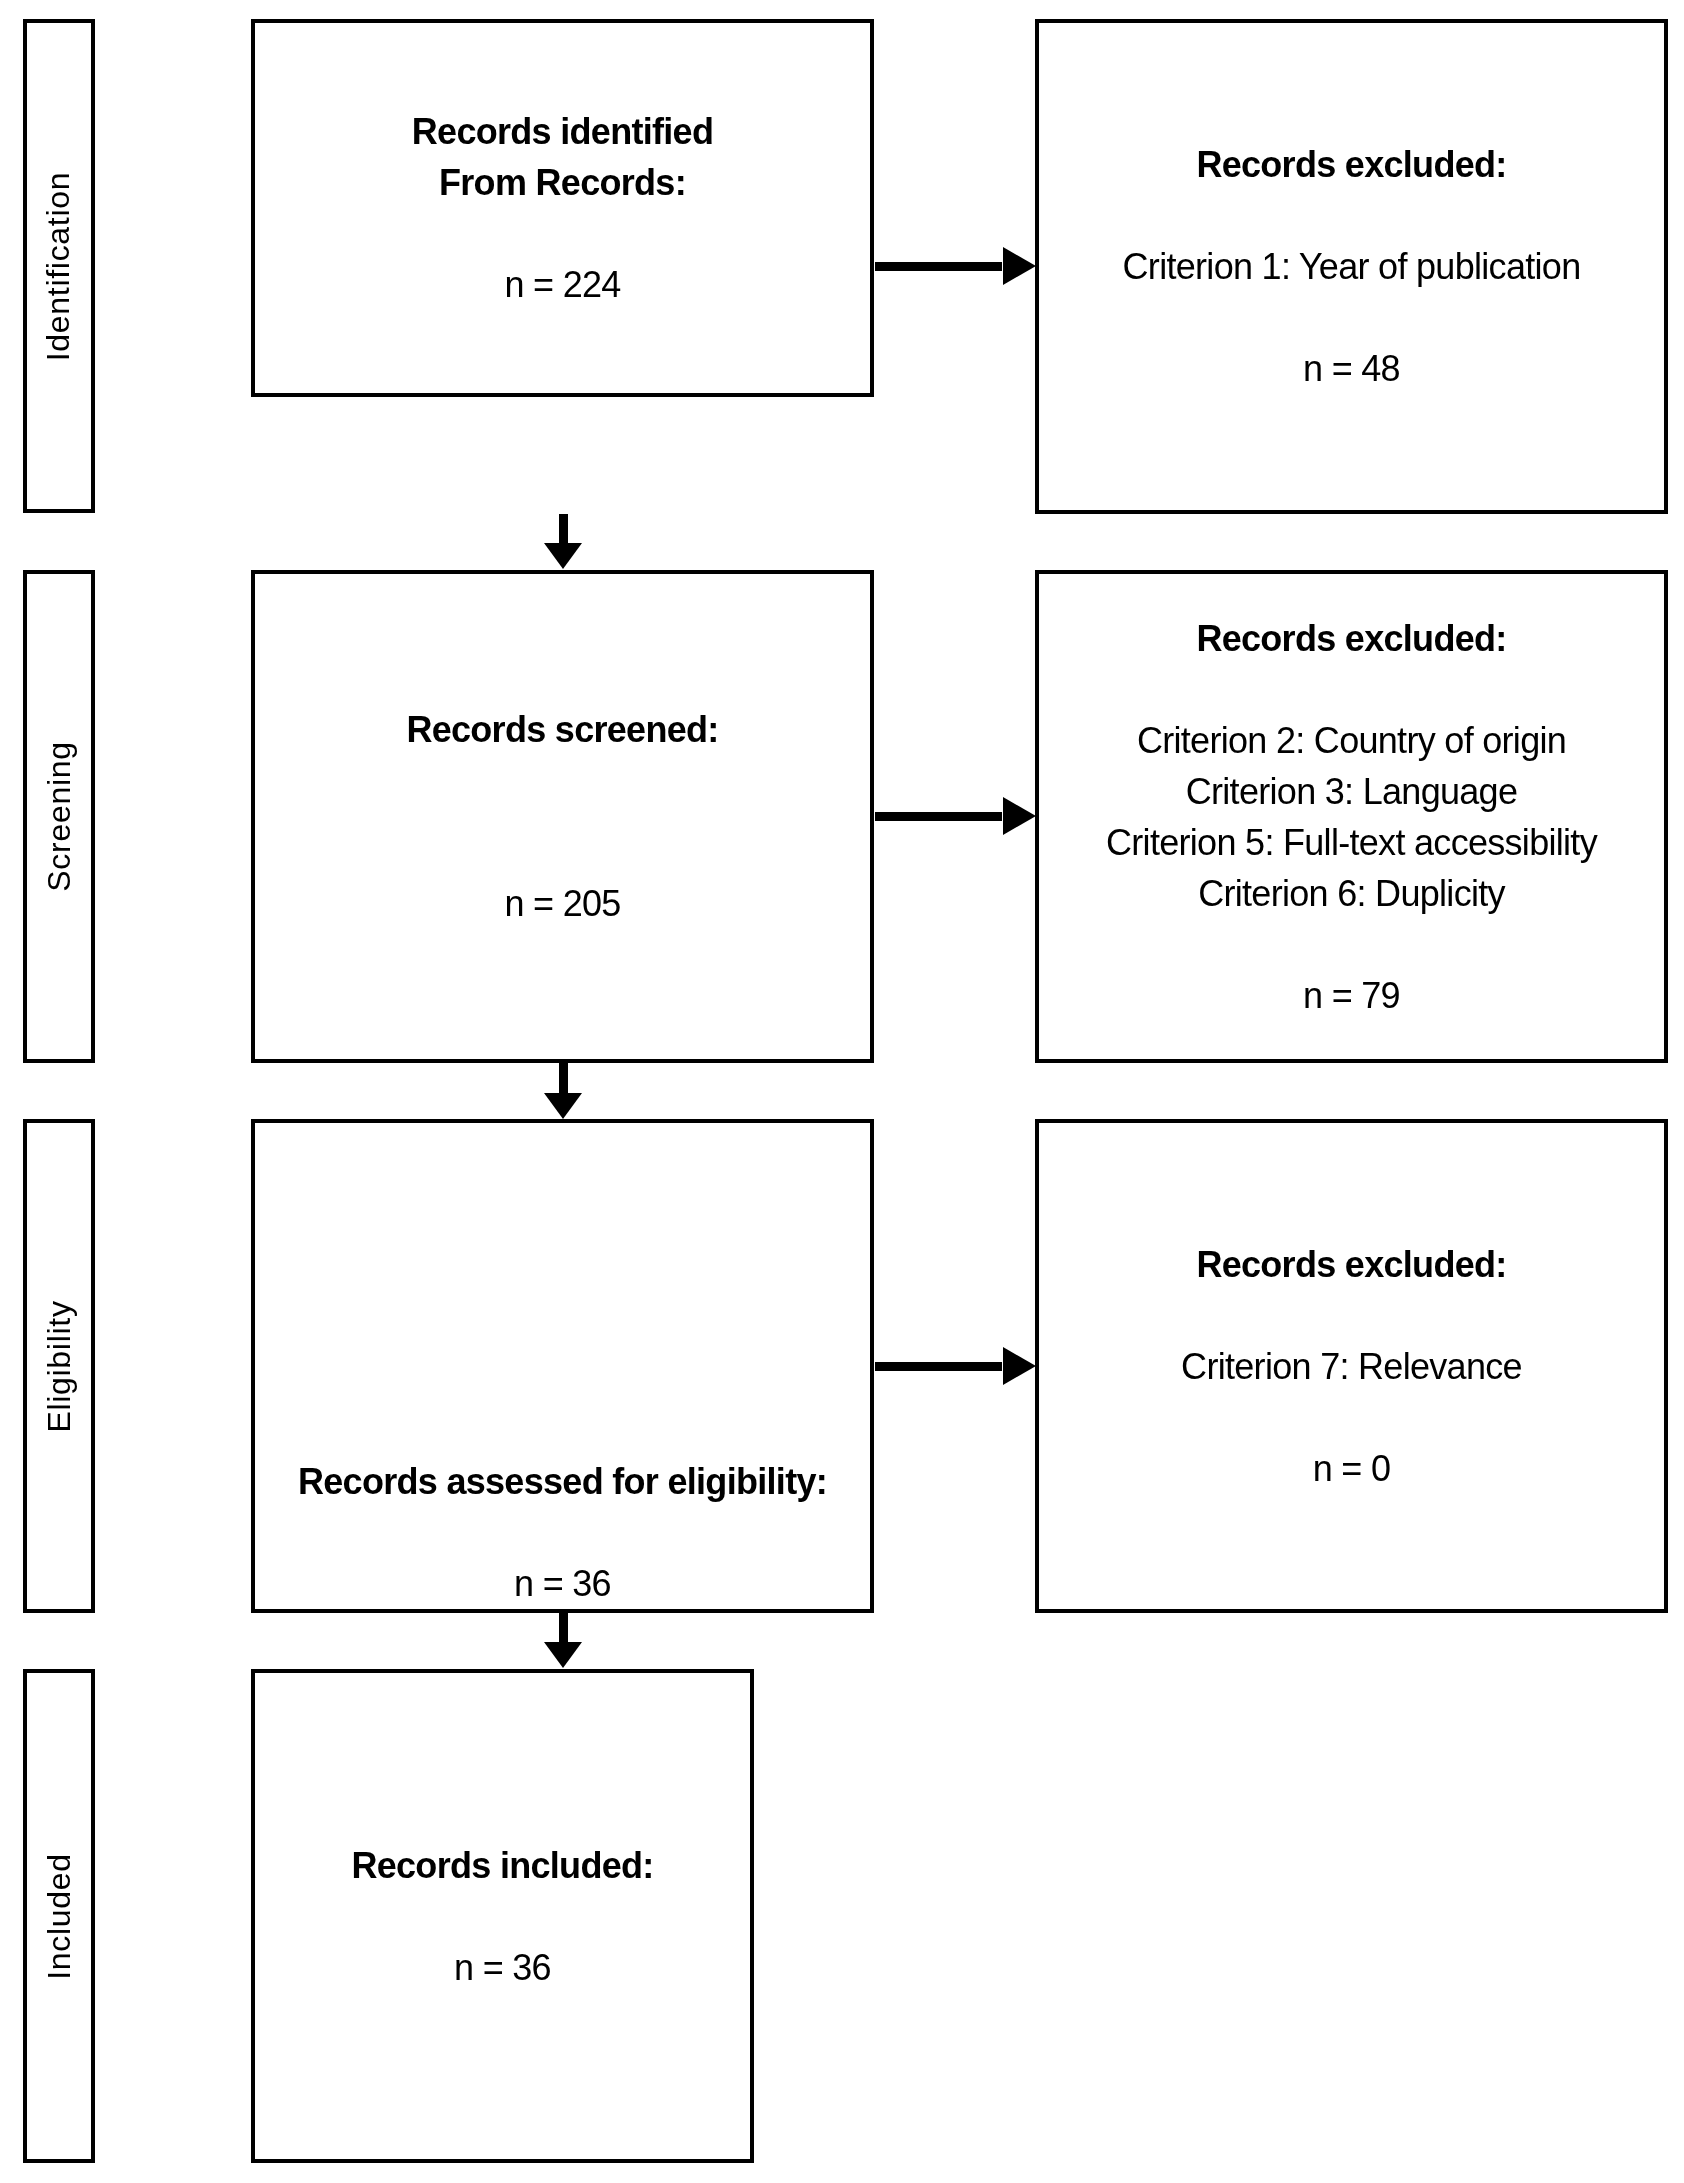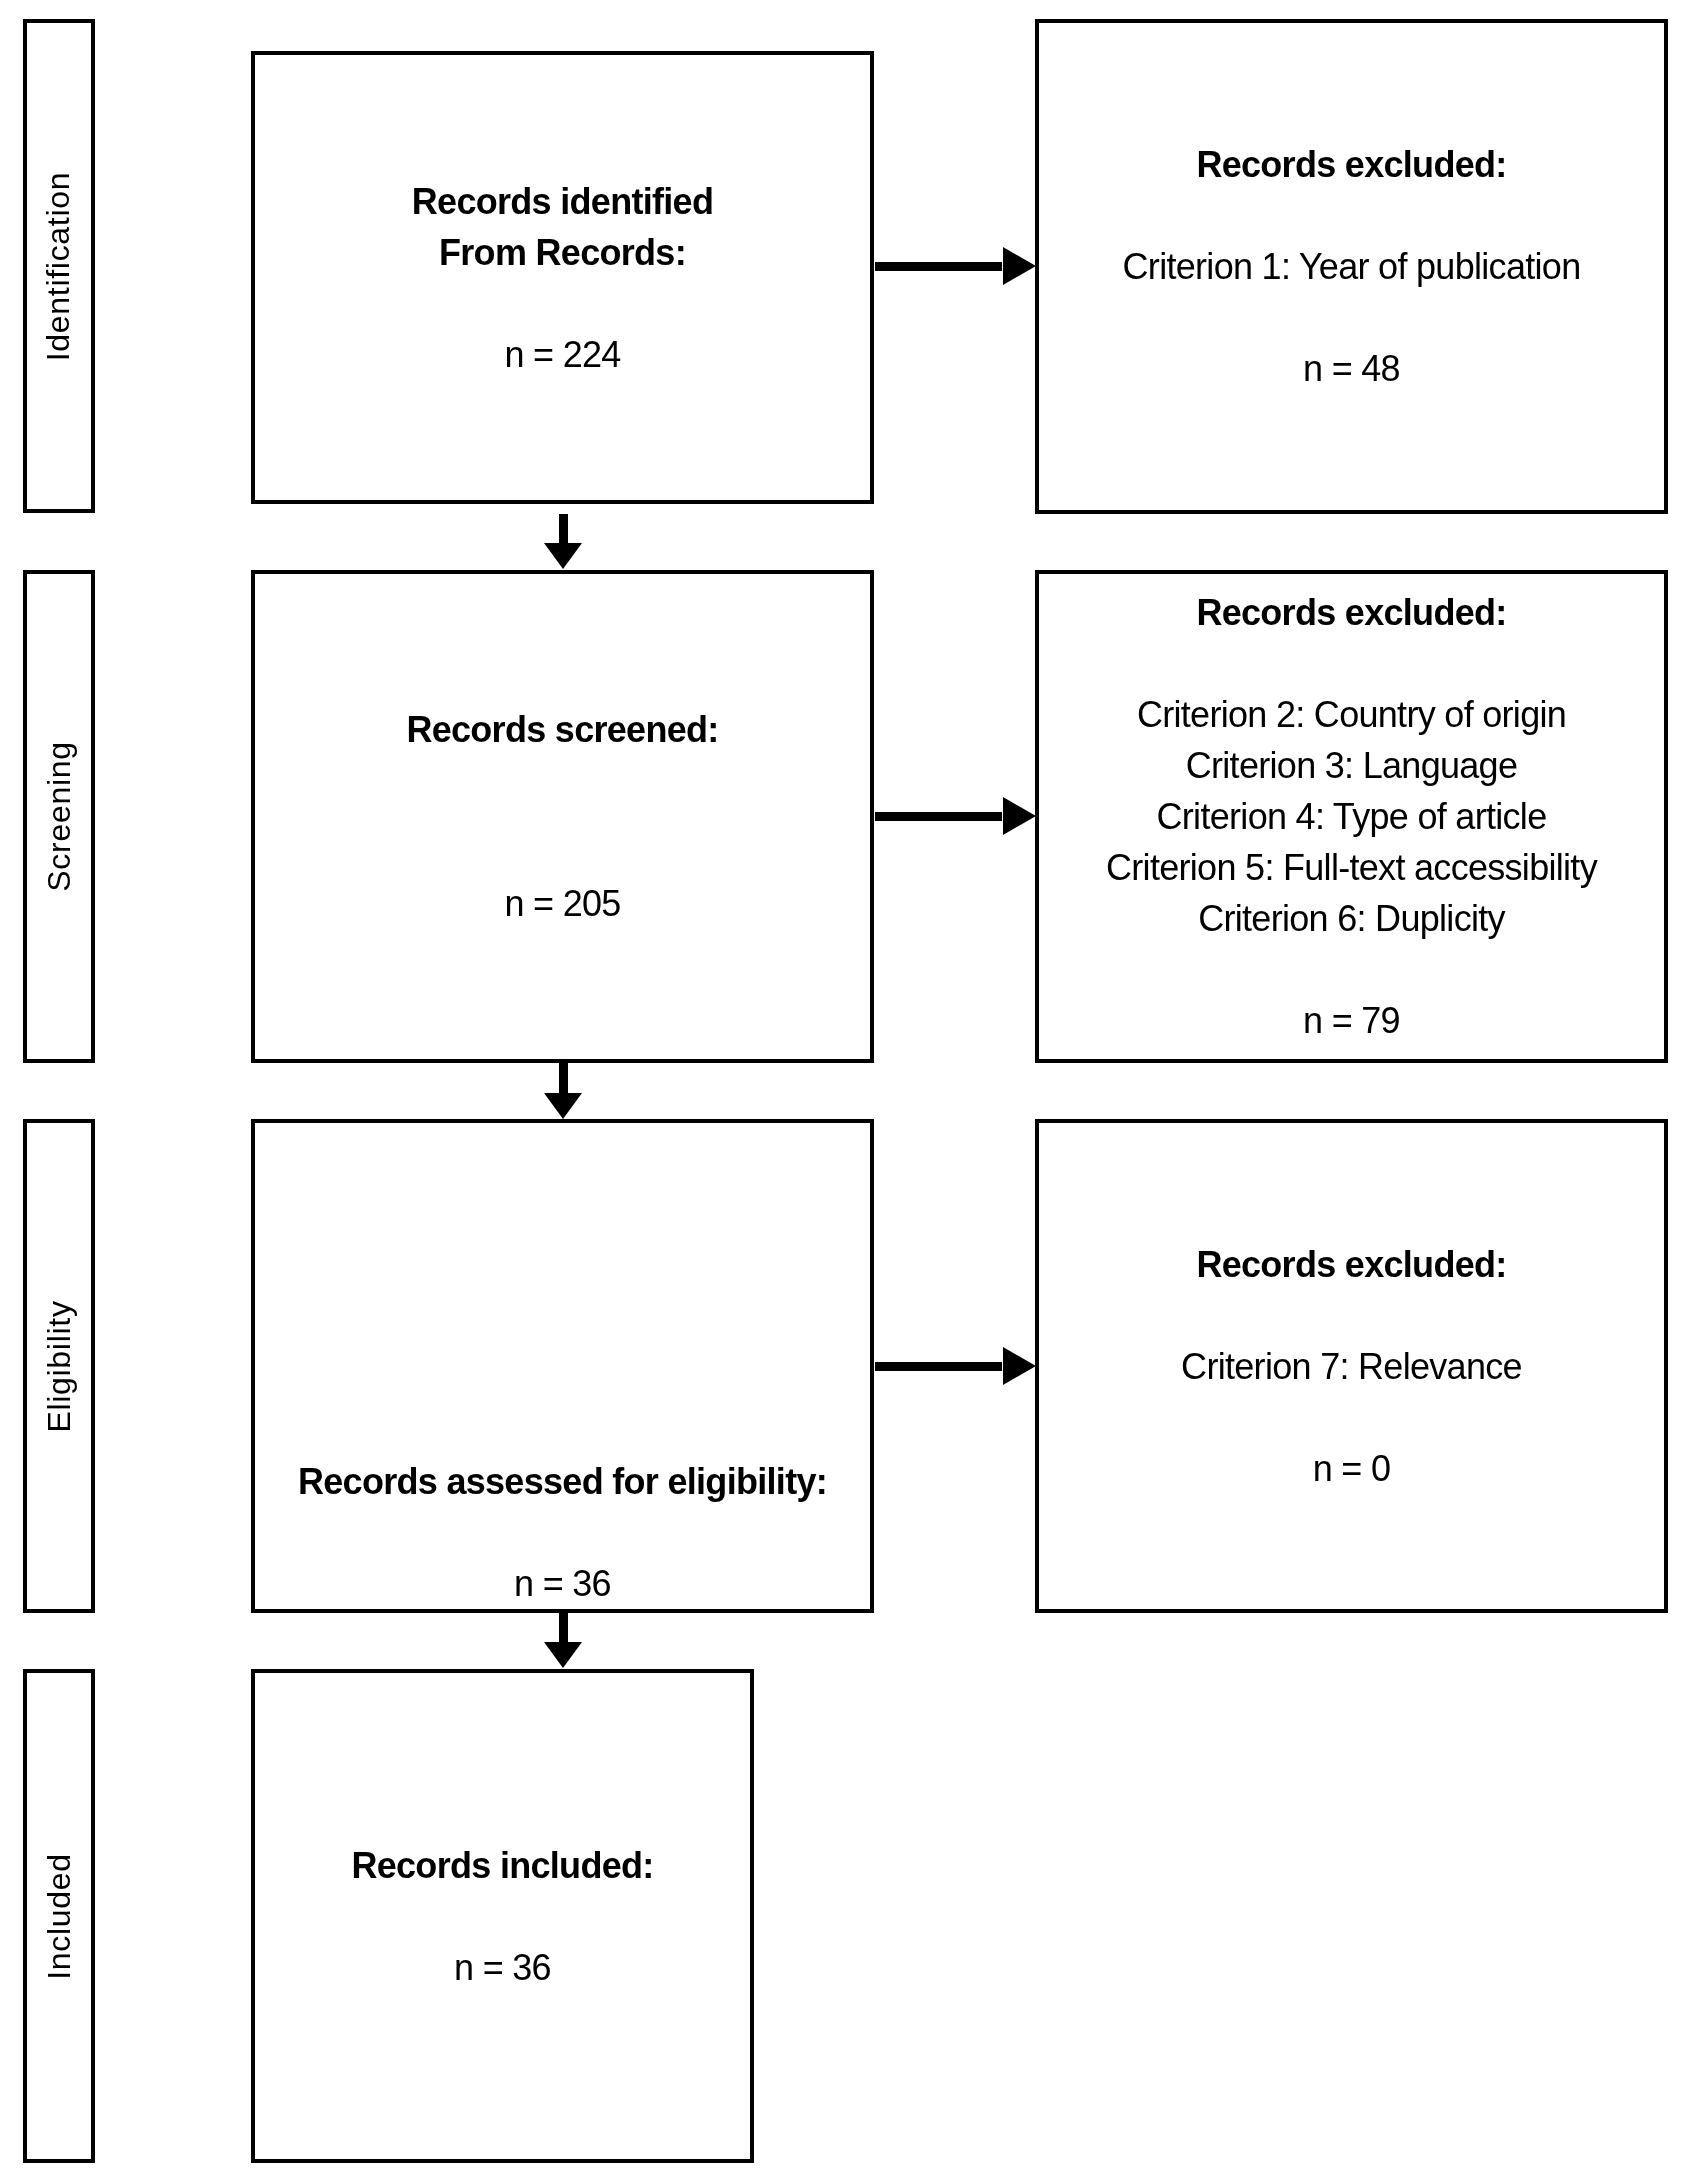--- a/index.html
+++ b/index.html
@@ -76,21 +76,21 @@
   <div class="stage" style="left:23px;top:570px;width:72px;height:493px;">
     <span class="rot">Screening</span>
   </div>
   <div class="stage" style="left:23px;top:1119px;width:72px;height:494px;">
     <span class="rot">Eligibility</span>
   </div>
   <div class="stage" style="left:23px;top:1669px;width:72px;height:494px;">
     <span class="rot">Included</span>
   </div>
 
-  <div class="box" style="left:251px;top:19.4px;width:623px;height:453px;margin-top:32px;">
+  <div class="box" style="left:251px;top:19.4px;width:623px;height:378px;">
     <div class="line bold">Records identified</div>
     <div class="line bold">From Records:</div>
     <div class="line"></div>
     <div class="line">n = 224</div>
   </div>
 
   <div class="box" style="left:1035px;top:19.4px;width:633px;height:495px;">
     <div class="line bold">Records excluded:</div>
     <div class="line"></div>
     <div class="line">Criterion 1: Year of publication</div>
@@ -102,21 +102,20 @@
     <div class="line bold">Records screened:</div>
     <div class="line"></div>
     <div class="line">n = 205</div>
   </div>
 
   <div class="box" style="left:1035px;top:570px;width:633px;height:493px;">
     <div class="line bold">Records excluded:</div>
     <div class="line"></div>
     <div class="line">Criterion 2: Country of origin</div>
     <div class="line">Criterion 3: Language</div>
-    <div class="line">Criterion 4: Type of article</div>
     <div class="line">Criterion 5: Full-text accessibility</div>
     <div class="line">Criterion 6: Duplicity</div>
     <div class="line"></div>
     <div class="line">n = 79</div>
   </div>
 
   <div class="box" style="left:251px;top:1119px;width:623px;height:494px;justify-content:flex-end;">
     <div class="line bold">Records assessed for eligibility:</div>
     <div class="line"></div>
     <div class="line">n = 36</div>

